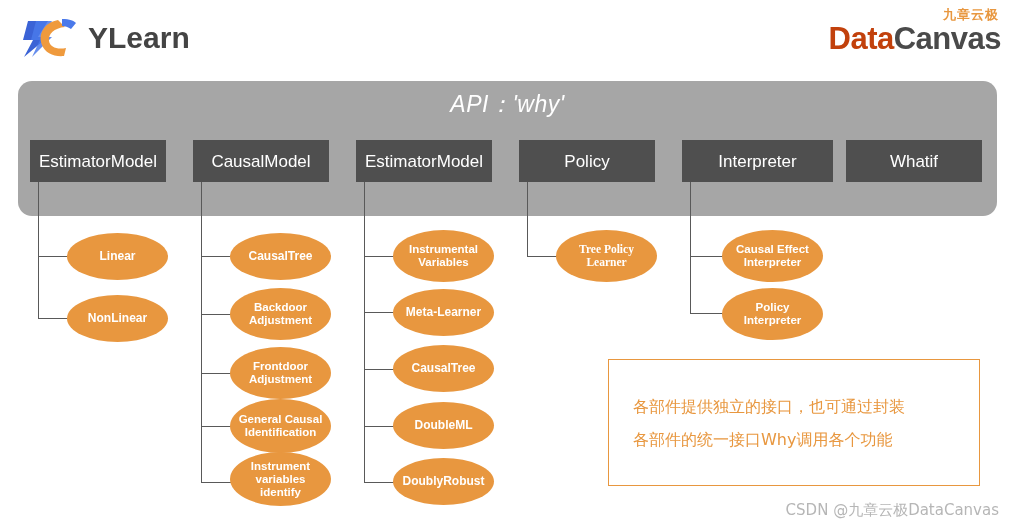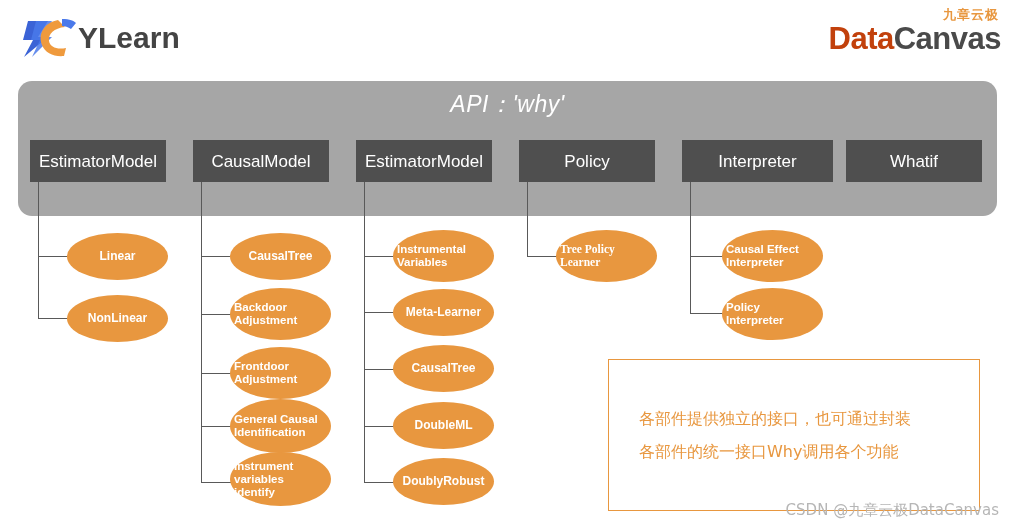--- a/index.html
+++ b/index.html
@@ -8,21 +8,21 @@
     background:#ffffff;
     font-family:"Liberation Sans","DejaVu Sans",sans-serif;
     overflow:hidden;
     position:relative;
   }
   #root{position:absolute;left:0;top:0;width:1015px;height:526px;}
 
   
   .ylearn-logo{position:absolute;left:18px;top:13px;width:230px;height:50px;display:flex;align-items:center;}
   .ylearn-mark{width:60px;height:46px;position:relative;flex:0 0 auto;}
-  .ylearn-text{font-size:30px;font-weight:600;color:#444444;letter-spacing:0px;}
+  .ylearn-text{font-size:30px;font-weight:600;color:#444444;margin-left:10px;letter-spacing:0px;}
 
   .dc-logo{position:absolute;right:14px;top:8px;width:185px;height:52px;text-align:right;}
   .dc-cn{font-size:13px;font-weight:700;color:#E8973F;letter-spacing:1px;line-height:14px;margin-right:2px;}
   .dc-main{font-size:31px;font-weight:700;line-height:34px;letter-spacing:-0.5px;}
   .dc-data{color:#c2410c;}
   .dc-canvas{color:#4a4a4a;}
 
   
   .api-panel{
     position:absolute;left:18px;top:81px;width:979px;height:135px;
@@ -43,31 +43,31 @@
   }
 
   
   .vline{position:absolute;width:1px;background:#595959;}
   .hline{position:absolute;height:1px;background:#595959;}
 
   
   .ell{
     position:absolute;background:#E8973F;border-radius:50%;
     color:#ffffff;font-weight:bold;font-size:11.5px;line-height:13px;
-    display:flex;align-items:center;justify-content:center;
+    display:flex;align-items:center;justify-content:center;text-align:center;
     box-sizing:border-box;padding:0 4px;
   }
   .ell.big{font-size:12px;}
 
   
   .note{
-    position:absolute;left:608px;top:359px;width:372px;height:152px;
+    position:absolute;left:608px;top:359px;width:372px;height:127px;
     border:1px solid #E8973F;box-sizing:border-box;
     display:flex;flex-direction:column;justify-content:center;
-    padding:0 30px;
+    padding:0 24px;
   }
   .note-line{
     font-size:16px;color:#E8973F;line-height:33px;
     font-family:"DejaVu Sans","Liberation Sans",sans-serif;
   }
 
   
   .watermark{
     position:absolute;right:16px;bottom:6px;
     font-size:15px;color:#b6b6b6;

